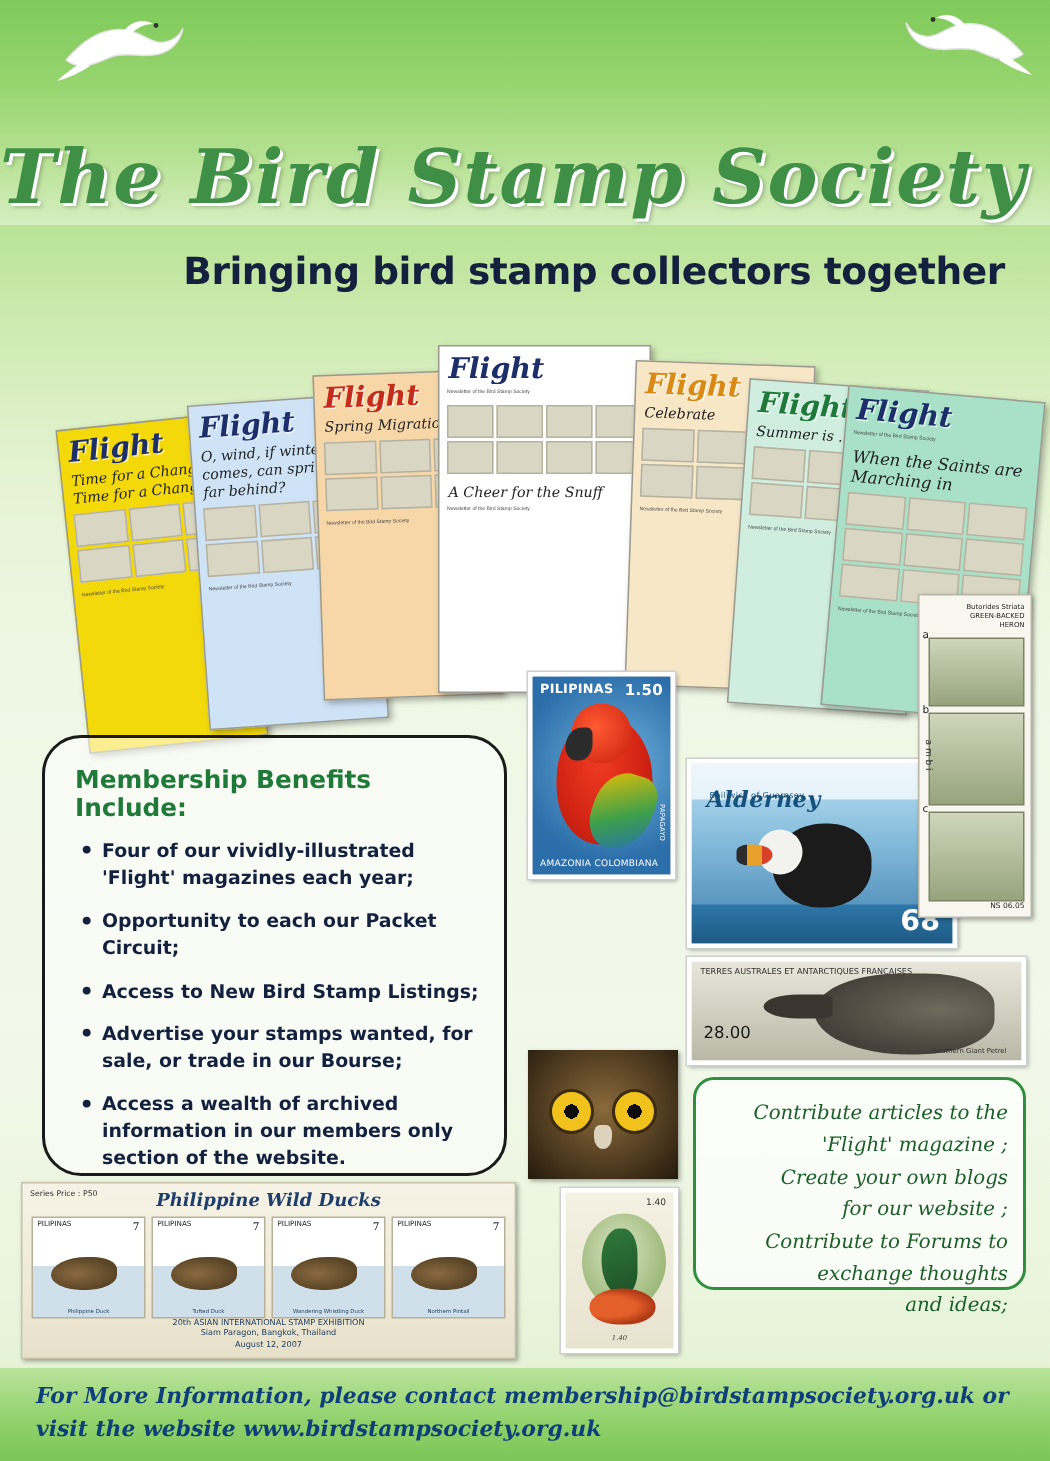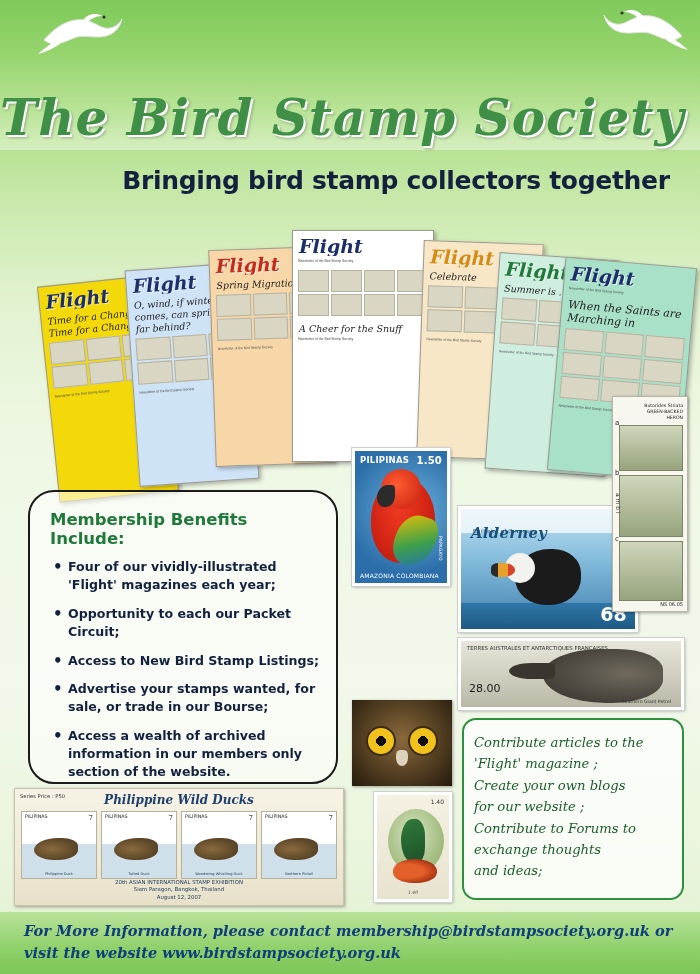--- a/index.html
+++ b/index.html
@@ -152,27 +152,27 @@
     left: -15px;
     top: -1px;
     font-size: 15px;
     color: #13213f;
   }
 
   
   .contribute {
     position: absolute;
     left: 462px; top: 718px;
-    width: 222px; height: 182px;
+    width: 222px; height: 142px;
     background: rgba(255,255,255,0.72);
     border: 2px solid #2f8f3e;
     border-radius: 14px;
     box-sizing: border-box;
     padding: 12px 10px;
-    text-align: left;
+    text-align: right;
   }
   .contribute p {
     margin: 0;
     font-family: "DejaVu Serif", serif;
     font-style: italic;
     font-size: 13.2px;
     color: #1b5e2a;
     line-height: 1.62;
   }
 

